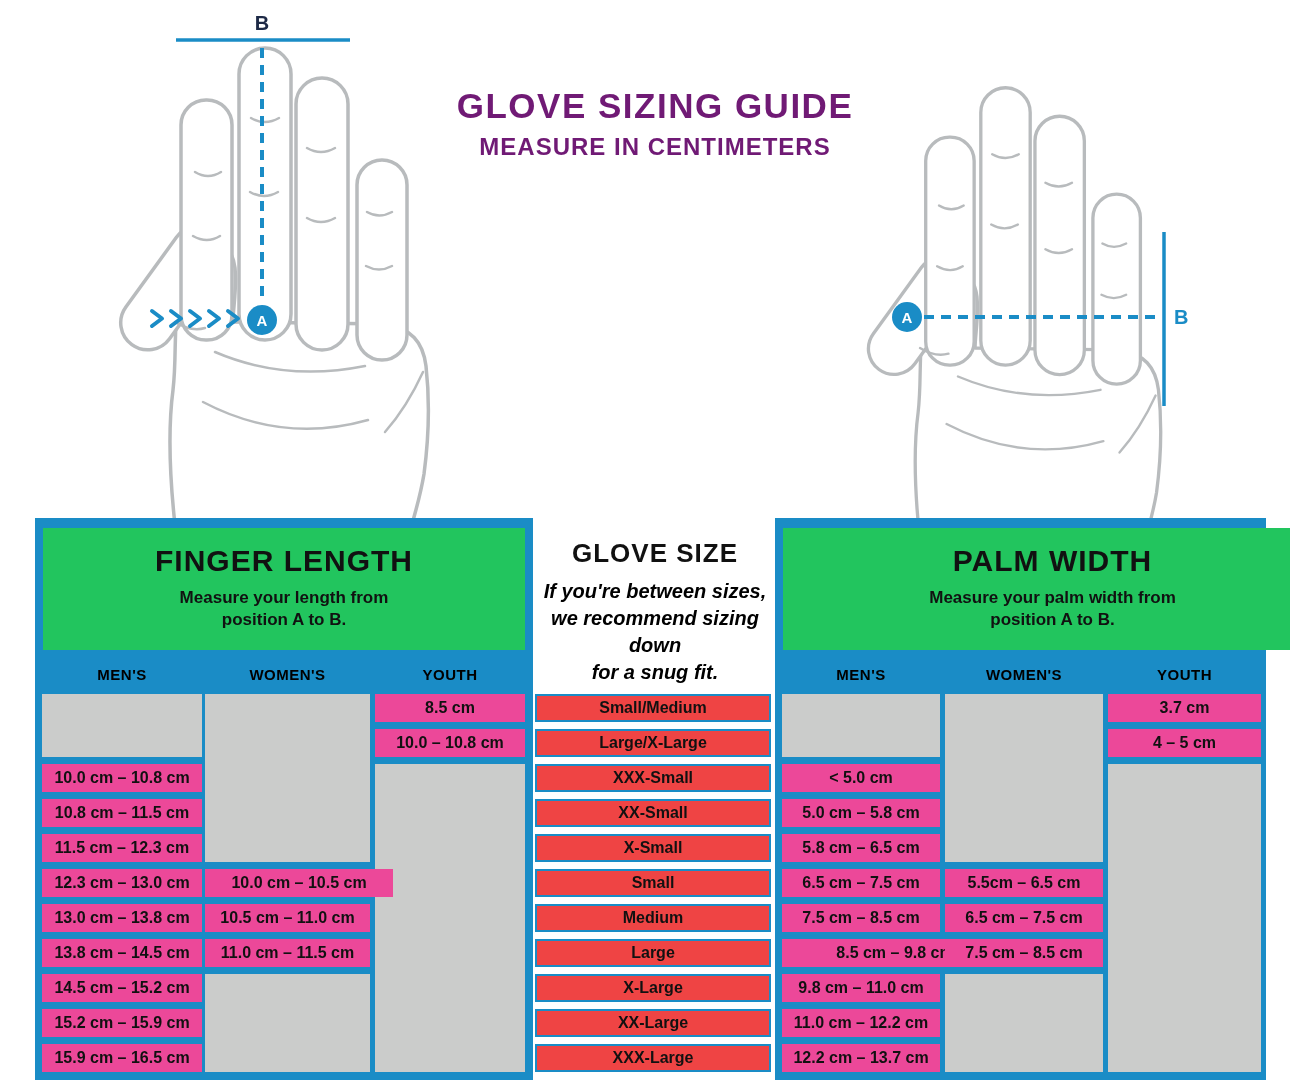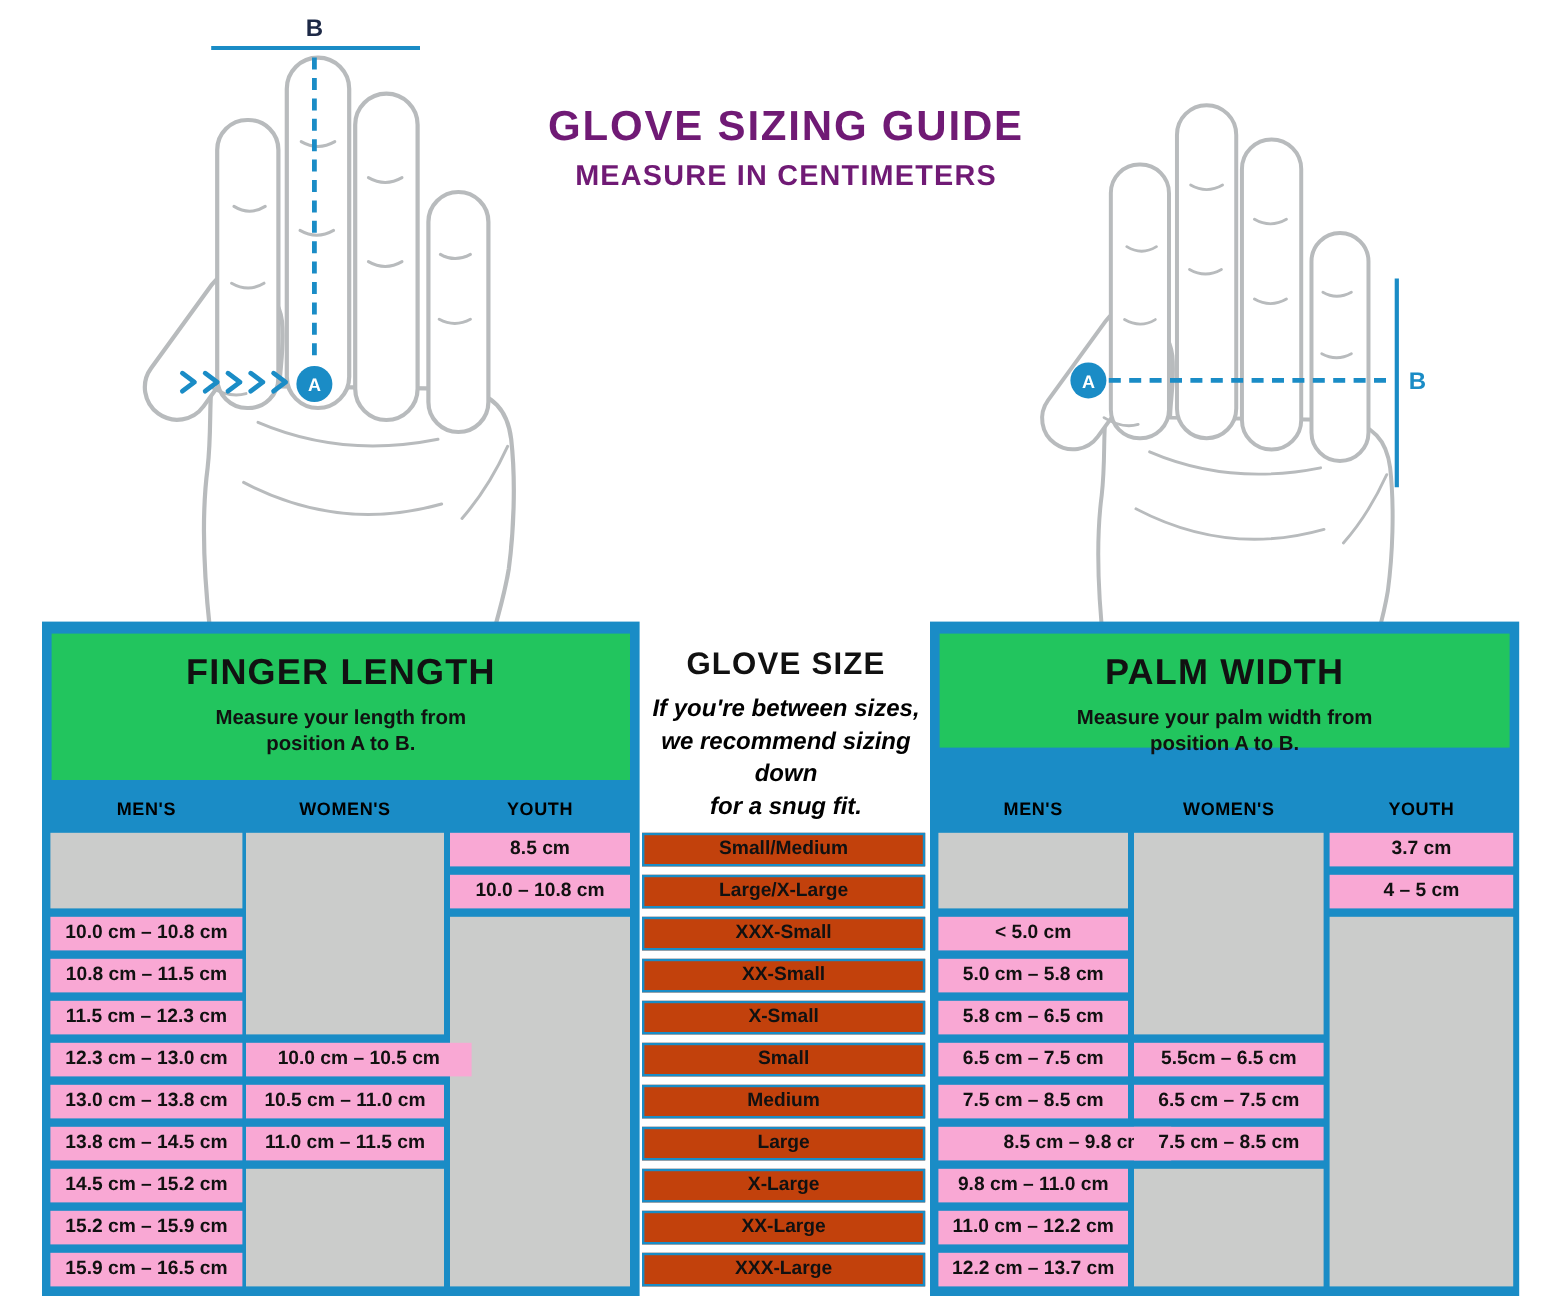--- a/index.html
+++ b/index.html
@@ -10,31 +10,31 @@
   #overlay{position:absolute;left:0;top:0;z-index:2;pointer-events:none;}
   #main-title{position:absolute;left:355px;top:86px;width:600px;text-align:center;z-index:2;color:#701a75;}
   #main-title .t1{font-size:35px;font-weight:bold;letter-spacing:1.5px;}
   #main-title .t2{font-size:24px;font-weight:bold;letter-spacing:1px;margin-top:7px;}
   .panel{position:absolute;top:518px;height:562px;background:#1a8cc6;z-index:3;}
   #panel-finger{left:35px;width:498px;}
   #panel-palm{left:775px;width:491px;}
   #col-size{position:absolute;left:535px;top:518px;width:240px;height:562px;z-index:3;background:#fff;}
   .head-box{position:absolute;left:8px;top:10px;background:#22c55e;text-align:center;color:#111;}
   #panel-finger .head-box{width:482px;height:122px;}
-  #panel-palm .head-box{width:475px;height:95px;}
+  #panel-palm .head-box{width:475px;height:122px;padding-left:32px;}
   .head-box .sec-title{font-size:30px;font-weight:bold;letter-spacing:1px;margin-top:16px;}
   .head-box .sec-sub{font-size:17px;font-weight:bold;line-height:1.3;margin-top:9px;}
   #col-size .sec-title{font-size:26px;font-weight:bold;letter-spacing:1px;margin-top:20px;text-align:center;color:#111;}
   #col-size .sec-sub{font-size:20px;font-weight:bold;font-style:italic;line-height:1.35;margin-top:9px;text-align:center;color:#000000;}
   .band-label{position:absolute;top:148px;text-align:center;color:#000000;font-size:15px;
               font-weight:bold;letter-spacing:.5px;}
   .gray-block{position:absolute;background:#cbcccb;}
-  .cell{position:absolute;height:28px;line-height:28px;background:#f9a8d4;text-align:center;
+  .cell{position:absolute;height:28px;line-height:28px;background:#ec4899;text-align:center;
         font-size:16px;font-weight:bold;color:#111;white-space:nowrap;}
-  .size-cell{position:absolute;left:0;width:236px;height:28px;line-height:24px;background:#c2410c;
+  .size-cell{position:absolute;left:0;width:236px;height:28px;line-height:24px;background:#ef4444;
              border:2px solid #1a8cc6;box-sizing:border-box;text-align:center;
              font-size:16px;font-weight:bold;color:#111;}
 </style>
 </head>
 <body>
 
 <div id="stage">
 
   <svg class="hand-svg" style="left:55px;top:0;" width="400" height="525" viewBox="0 0 400 525">
     <defs>

